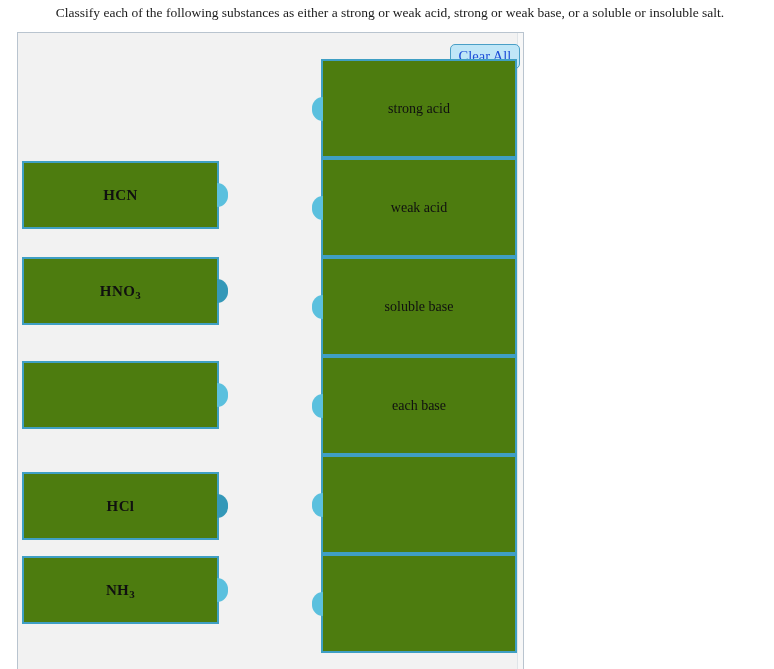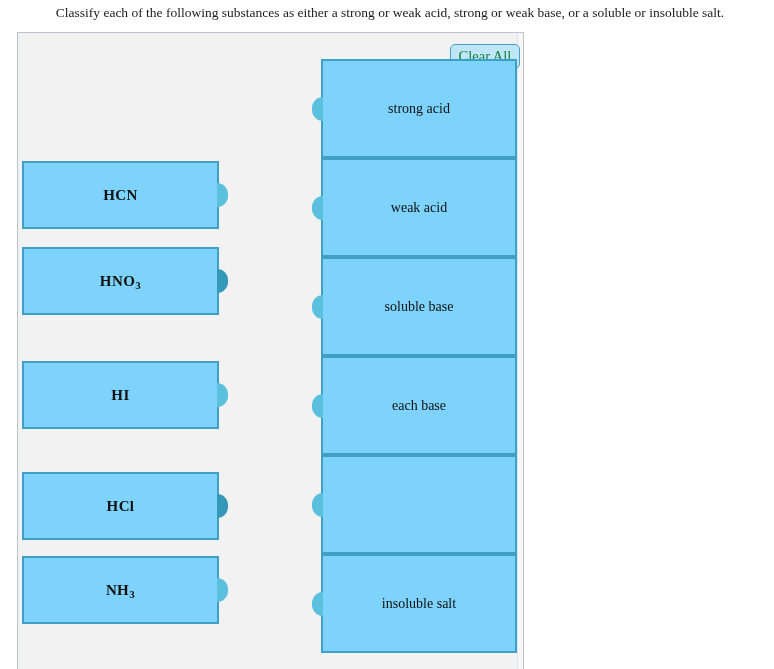--- a/index.html
+++ b/index.html
@@ -47,32 +47,32 @@
     position: absolute;
     left: 432px;
     top: 11px;
     width: 70px;
     height: 25px;
     background: #bfe6f7;
     border: 1px solid #4a9fc6;
     border-radius: 5px;
     font-family: "Liberation Serif", "DejaVu Serif", serif;
     font-size: 14.5px;
-    color: #15803d;
+    color: #1d4ed8;
     line-height: 23px;
     text-align: center;
     cursor: pointer;
     padding: 0;
     box-sizing: border-box;
   }
 
   
   .tile {
     position: absolute;
-    background: #7dd3fc;
+    background: #4d7c0f;
     border: 2px solid #3f9fc4;
     box-sizing: border-box;
     cursor: move;
   }
   .tile-label {
     position: absolute;
     left: 0;
     right: 0;
     top: 50%;
     transform: translateY(-50%);
@@ -156,26 +156,25 @@
 
   <div id="panel-scroll-gutter"></div>
 
   <button id="clear-all-button">Clear All</button>
 
   <div id="substance-column">
       <div class="tile substance-tile" style="top: 128px;">
         <div class="tile-label">HCN</div>
         <div class="nub-right"></div>
       </div>
-      <div class="tile substance-tile" style="top: 214px;">
+      <div class="tile substance-tile" style="top: 224px;">
         <div class="tile-label">HNO<sub>3</sub></div>
         <div class="nub-right dark"></div>
       </div>
       <div class="tile substance-tile" style="top: 328px;">
-        <div class="tile-label">HI</div>
         <div class="nub-right"></div>
       </div>
       <div class="tile substance-tile" style="top: 428px; margin-top: 11px;">
         <div class="tile-label">HCl</div>
         <div class="nub-right dark"></div>
       </div>
       <div class="tile substance-tile" style="top: 523px;">
         <div class="tile-label">NH<sub>3</sub></div>
         <div class="nub-right"></div>
       </div>
@@ -196,17 +195,16 @@
       </div>
       <div class="tile category-tile" style="top: 323px;">
         <div class="nub-left"></div>
         <div class="tile-label">each base</div>
       </div>
       <div class="tile category-tile" style="top: 422px;">
         <div class="nub-left"></div>
       </div>
       <div class="tile category-tile" style="top: 521px;">
         <div class="nub-left"></div>
-        <div class="tile-label">insoluble salt</div>
       </div>
     </div>
 
 </div>
 
 </body></html>

